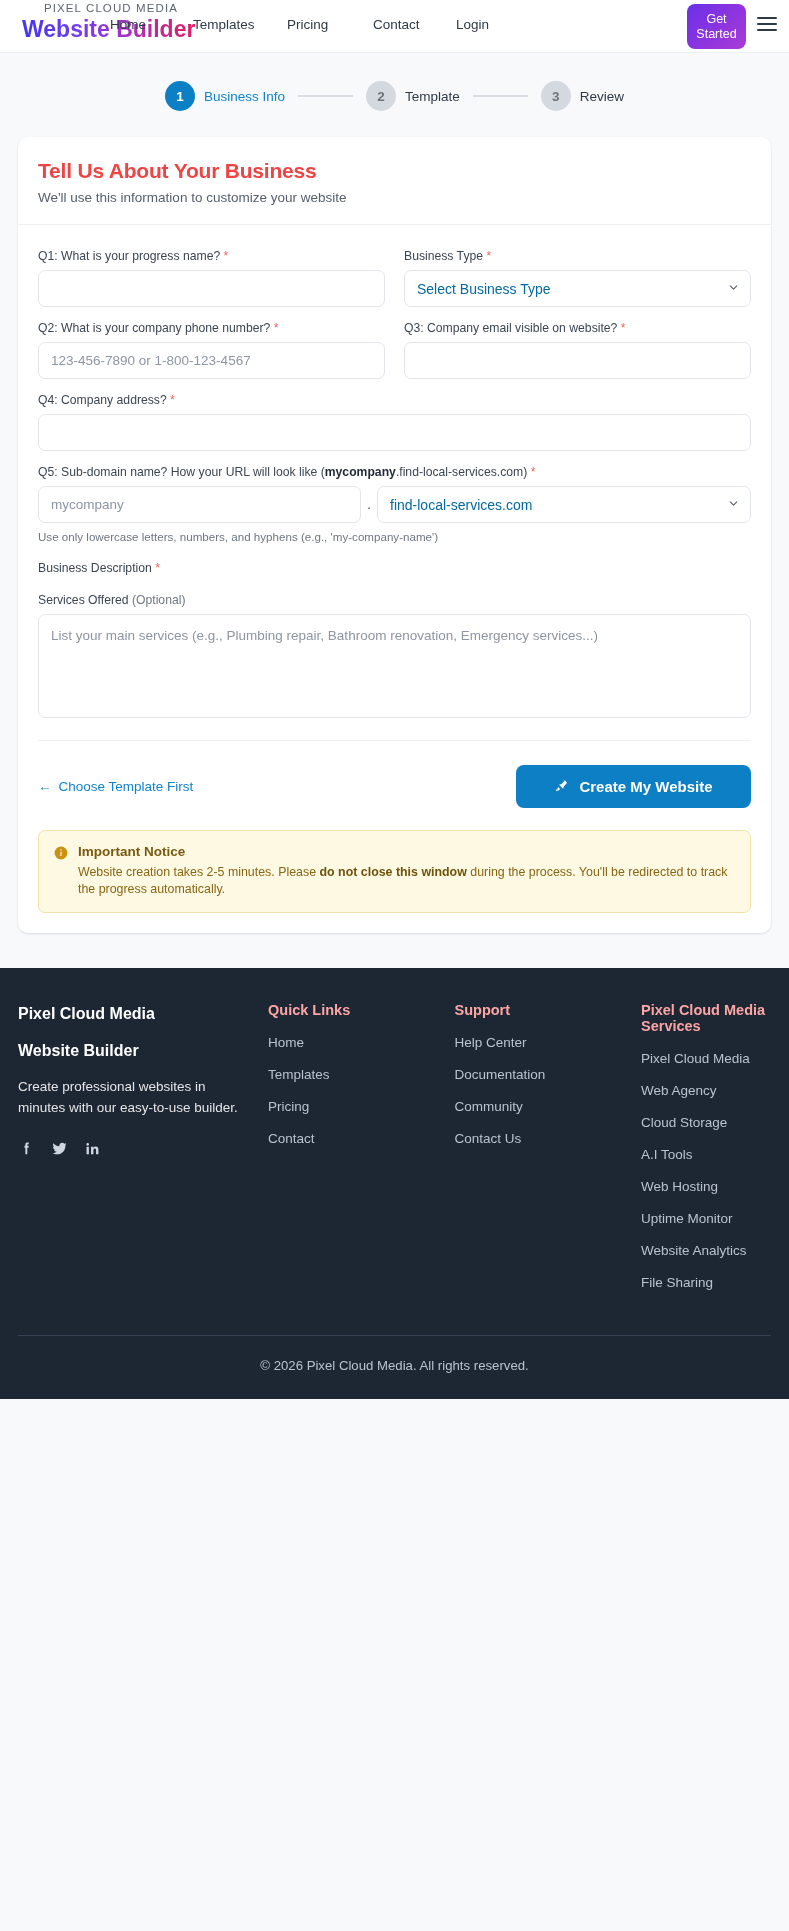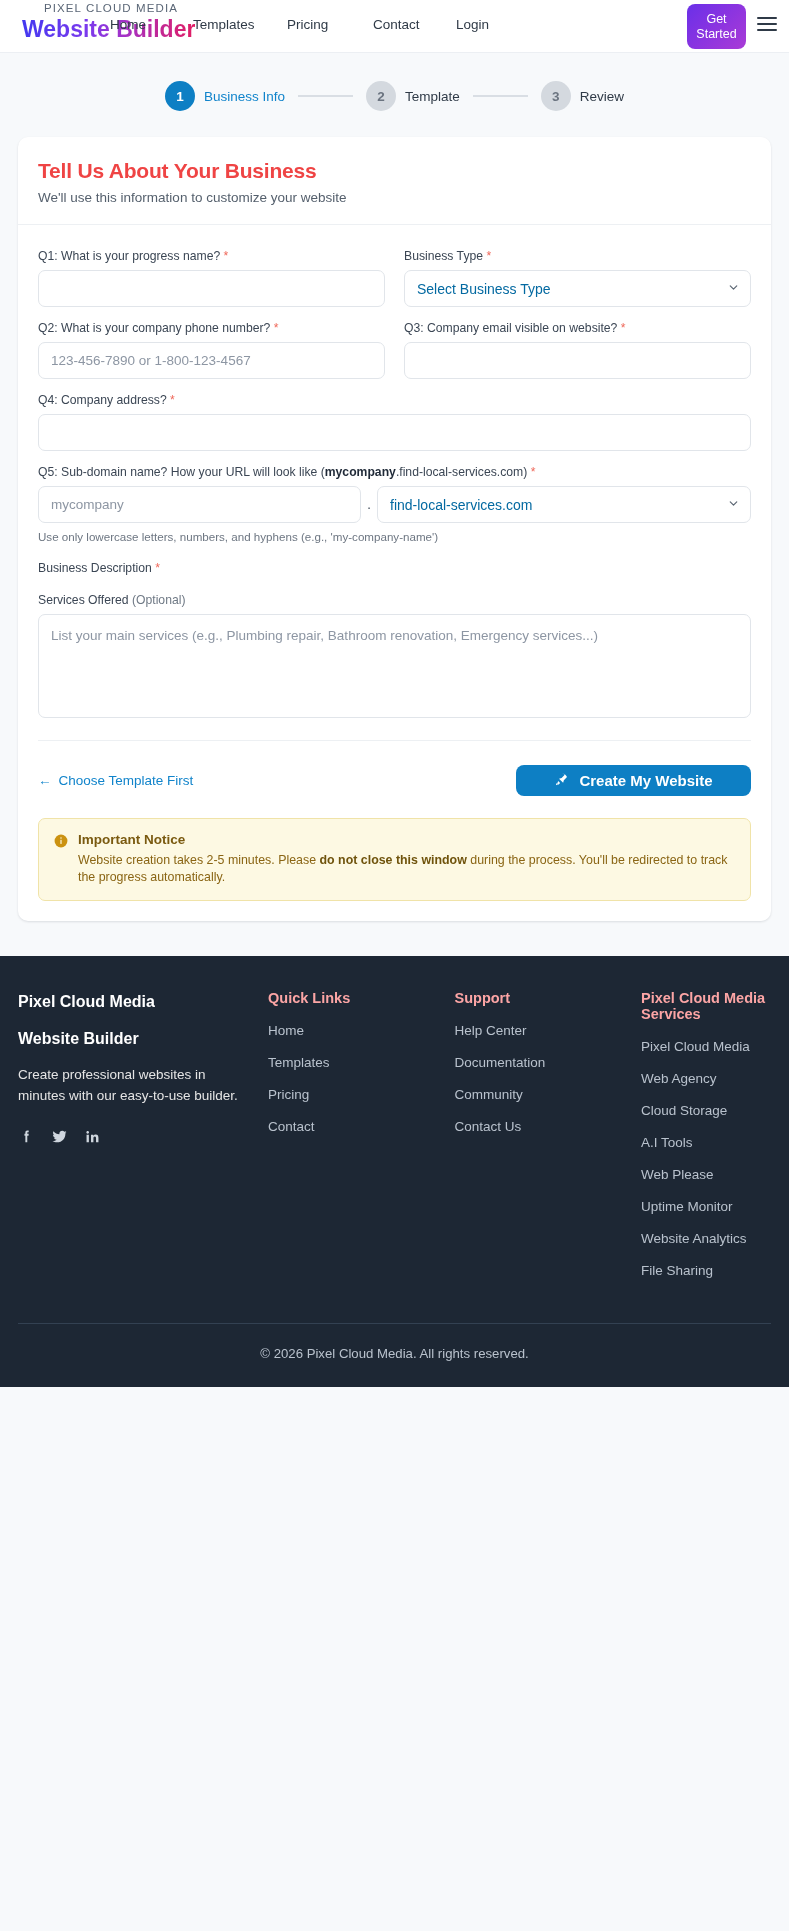--- a/index.html
+++ b/index.html
@@ -243,21 +243,21 @@
     cursor: pointer;
     display: inline-flex;
     align-items: center;
     gap: 7px;
   }
   .primary-btn {
     background: #0d7fc4;
     color: #fff;
     border: none;
     border-radius: 8px;
-    height: 31px;
+    height: 43px;
     padding: 0 24px;
     font-size: 15px;
     font-weight: bold;
     display: inline-flex;
     align-items: center;
     gap: 10px;
     cursor: pointer;
     font-family: "Liberation Sans", sans-serif;
     min-width: 235px;
     justify-content: center;
@@ -553,21 +553,21 @@
       <a class="f-link">Community</a>
       <a class="f-link">Contact Us</a>
     </div>
 
     <div class="fcol-services">
       <div class="f-title-sm">Pixel Cloud Media Services</div>
       <a class="f-link">Pixel Cloud Media</a>
       <a class="f-link">Web Agency</a>
       <a class="f-link">Cloud Storage</a>
       <a class="f-link">A.I Tools</a>
-      <a class="f-link">Web Please</a>
+      <a class="f-link">Web Hosting</a>
       <a class="f-link">Uptime Monitor</a>
       <a class="f-link">Website Analytics</a>
       <a class="f-link">File Sharing</a>
     </div>
 
   </div>
 
   <div class="f-bottom">© 2026 Pixel Cloud Media. All rights reserved.</div>
 </div>
 

